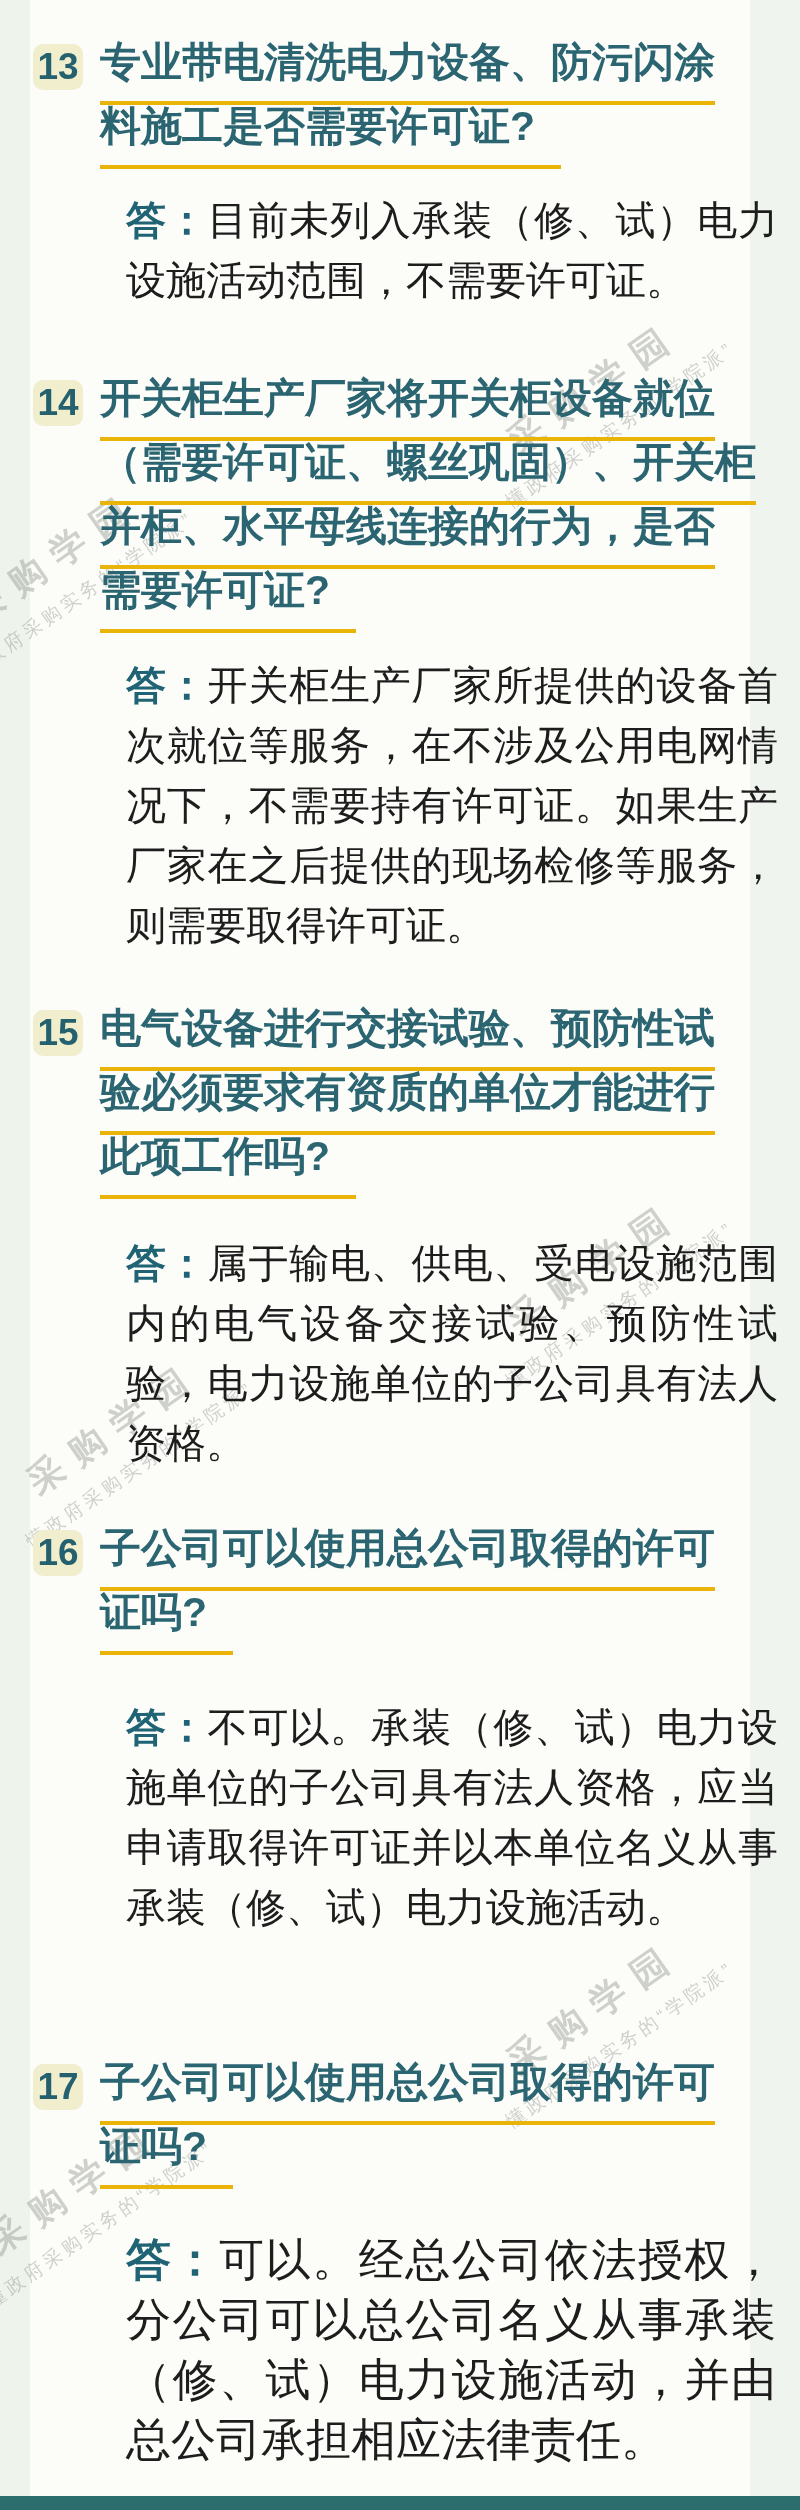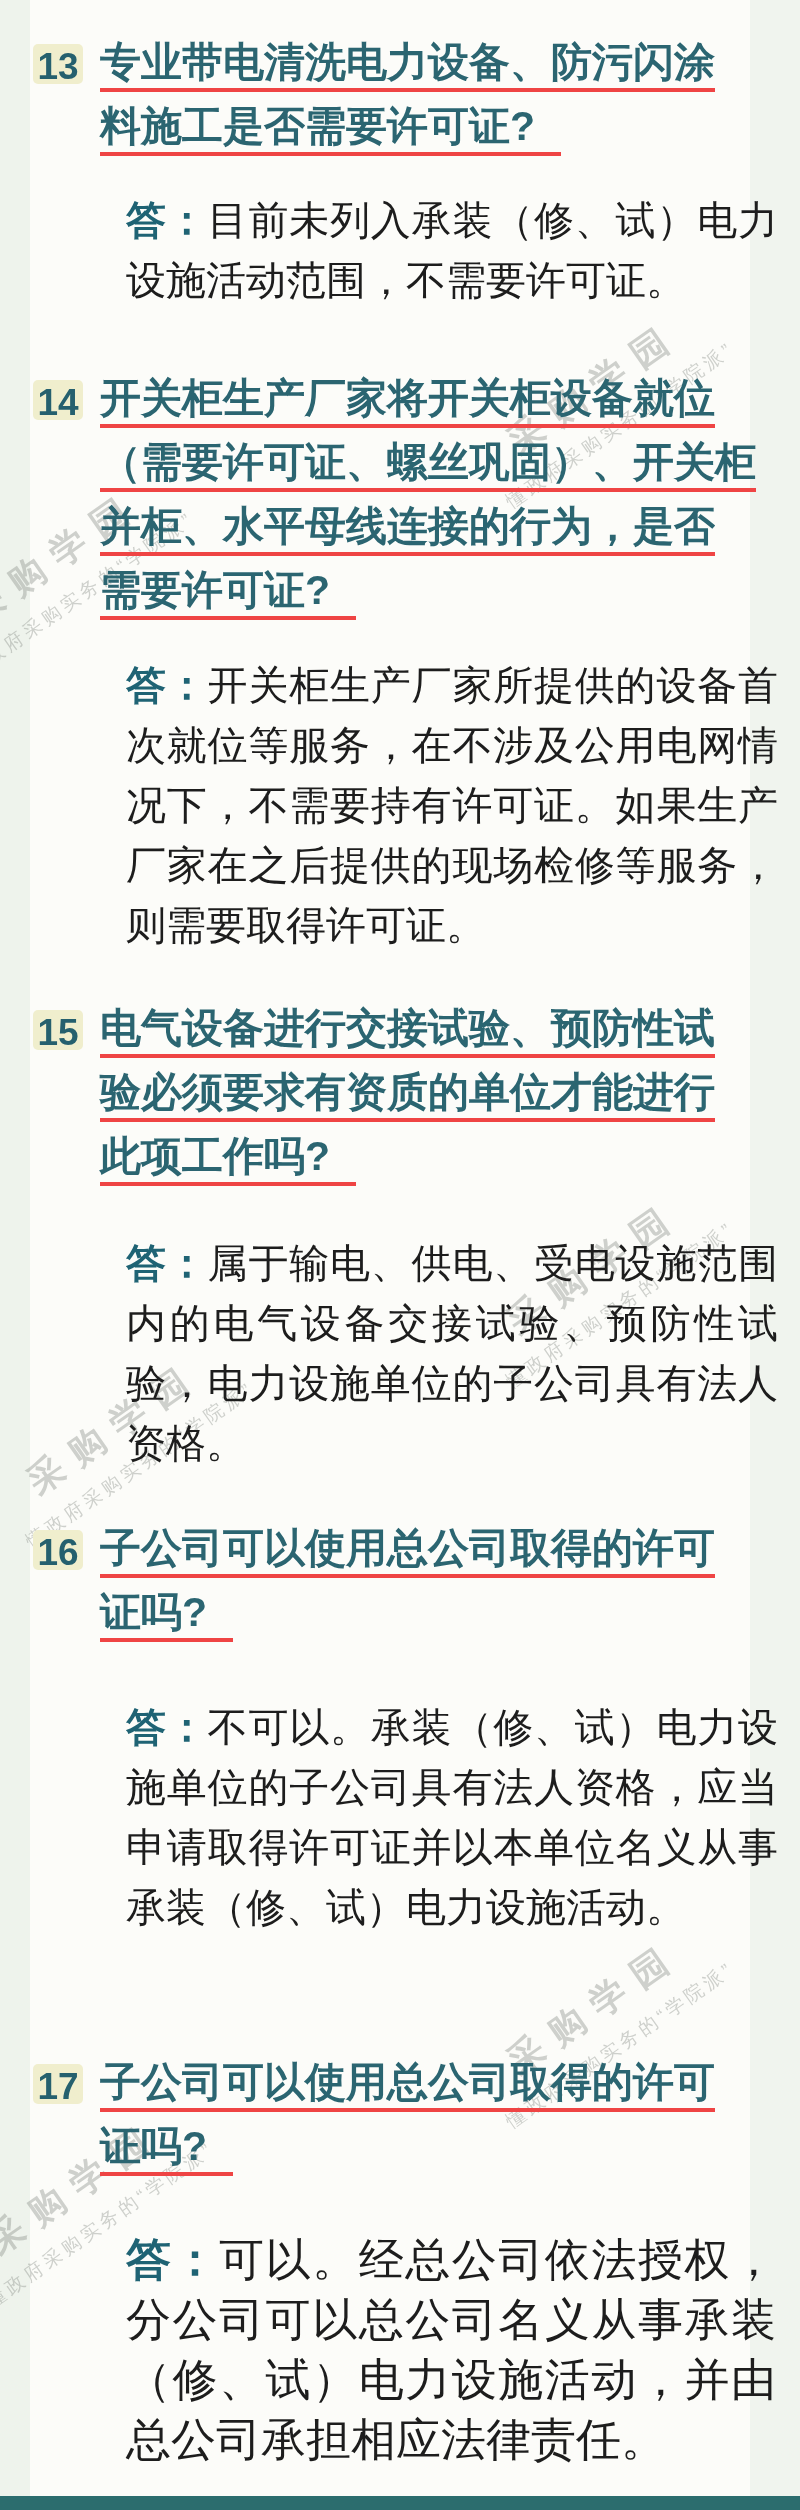--- a/index.html
+++ b/index.html
@@ -26,41 +26,41 @@
     white-space: nowrap;
     pointer-events: none;
   }
   .wm .l1 { display: block; font-size: 36px; letter-spacing: 14px; font-weight: 600; }
   .wm .l2 { display: block; font-size: 19px; letter-spacing: 4px; margin: 8px 0 0 -36px; }
 
   
   .qa { position: absolute; left: 33px; width: 714px; z-index: 2; }
   .badge {
     position: absolute; left: 0; top: 8px;
-    width: 50px; height: 40px;
+    width: 50px; height: 46px;
     background: #f0eecd;
     color: #25606e;
     font-weight: bold;
     font-size: 37px; line-height: 46px;
     text-align: center;
-    border-radius: 5px;
+    border-radius: 10px;
   }
   .question {
     position: absolute; left: 67px; top: 0;
     width: 648px;
     color: #2b6571;
     font-weight: bold;
     font-size: 41px;
   }
   .qline { height: 64px; white-space: nowrap; overflow: visible; }
   .qline > span {
     display: inline-block;
     line-height: 52px;
-    padding-bottom: 0;
-    border-bottom: 4px solid #ef4444;
+    padding-bottom: 13px;
+    border-bottom: 4px solid #eab308;
   }
   .qline.last > span { padding-right: 26px; }
 
   .answer {
     position: absolute; left: 57px;
     width: 652px;
     font-size: 40px;
     line-height: 60px;
     color: #1d1d1d;
     font-weight: 500;

